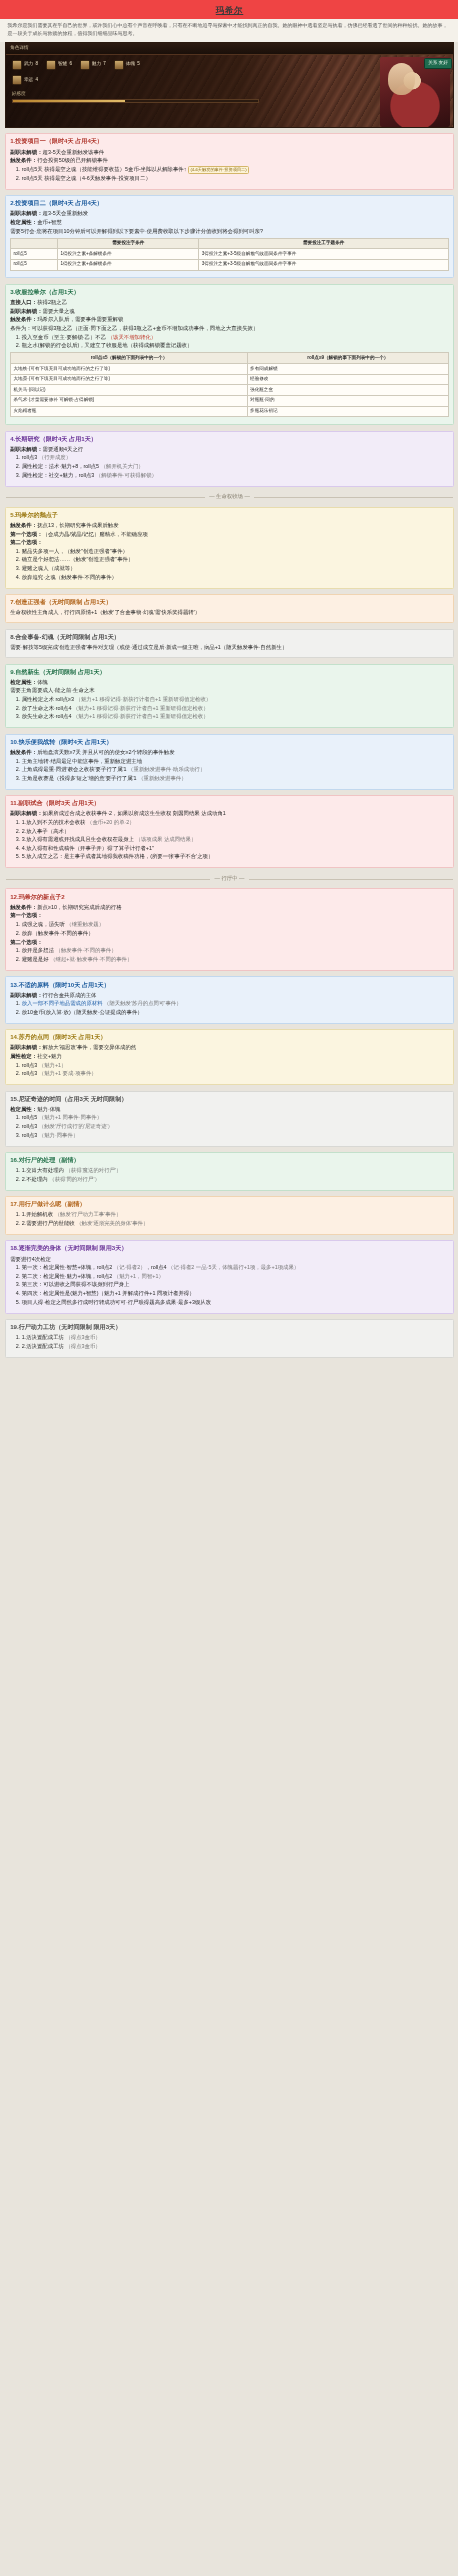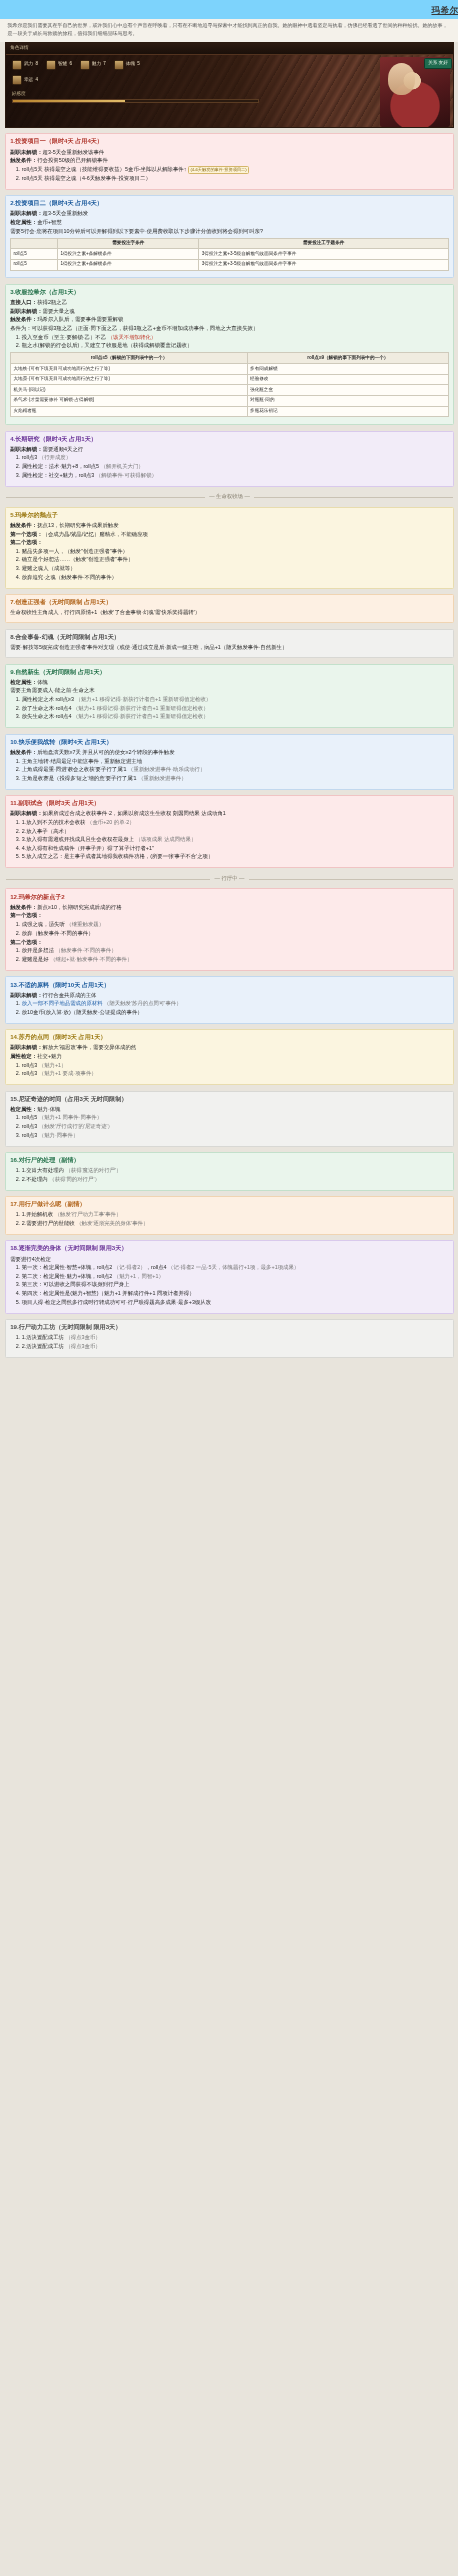--- a/index.html
+++ b/index.html
@@ -9,22 +9,22 @@
     background: #e8e4dc;
     font-family: "Liberation Sans", sans-serif;
     font-size: 5.4px;
     line-height: 1.45;
     color: #2a2a2a;
   }
   .page { width: 459px; padding: 0 0 15.3px 0; }
 
   
   .titlebar {
-    background: #7dd3fc;
-    text-align: right;
+    background: #ef4444;
+    text-align: center;
     font-size: 8.4px;
     font-weight: bold;
     color: #3a3a3a;
     padding: 3.8px 0 3.1px 0;
     letter-spacing: 0.8px;
     text-decoration: underline;
   }
   .intro {
     background: #f4f1ea;
     padding: 2.3px 7.6px 4.6px 7.6px;

